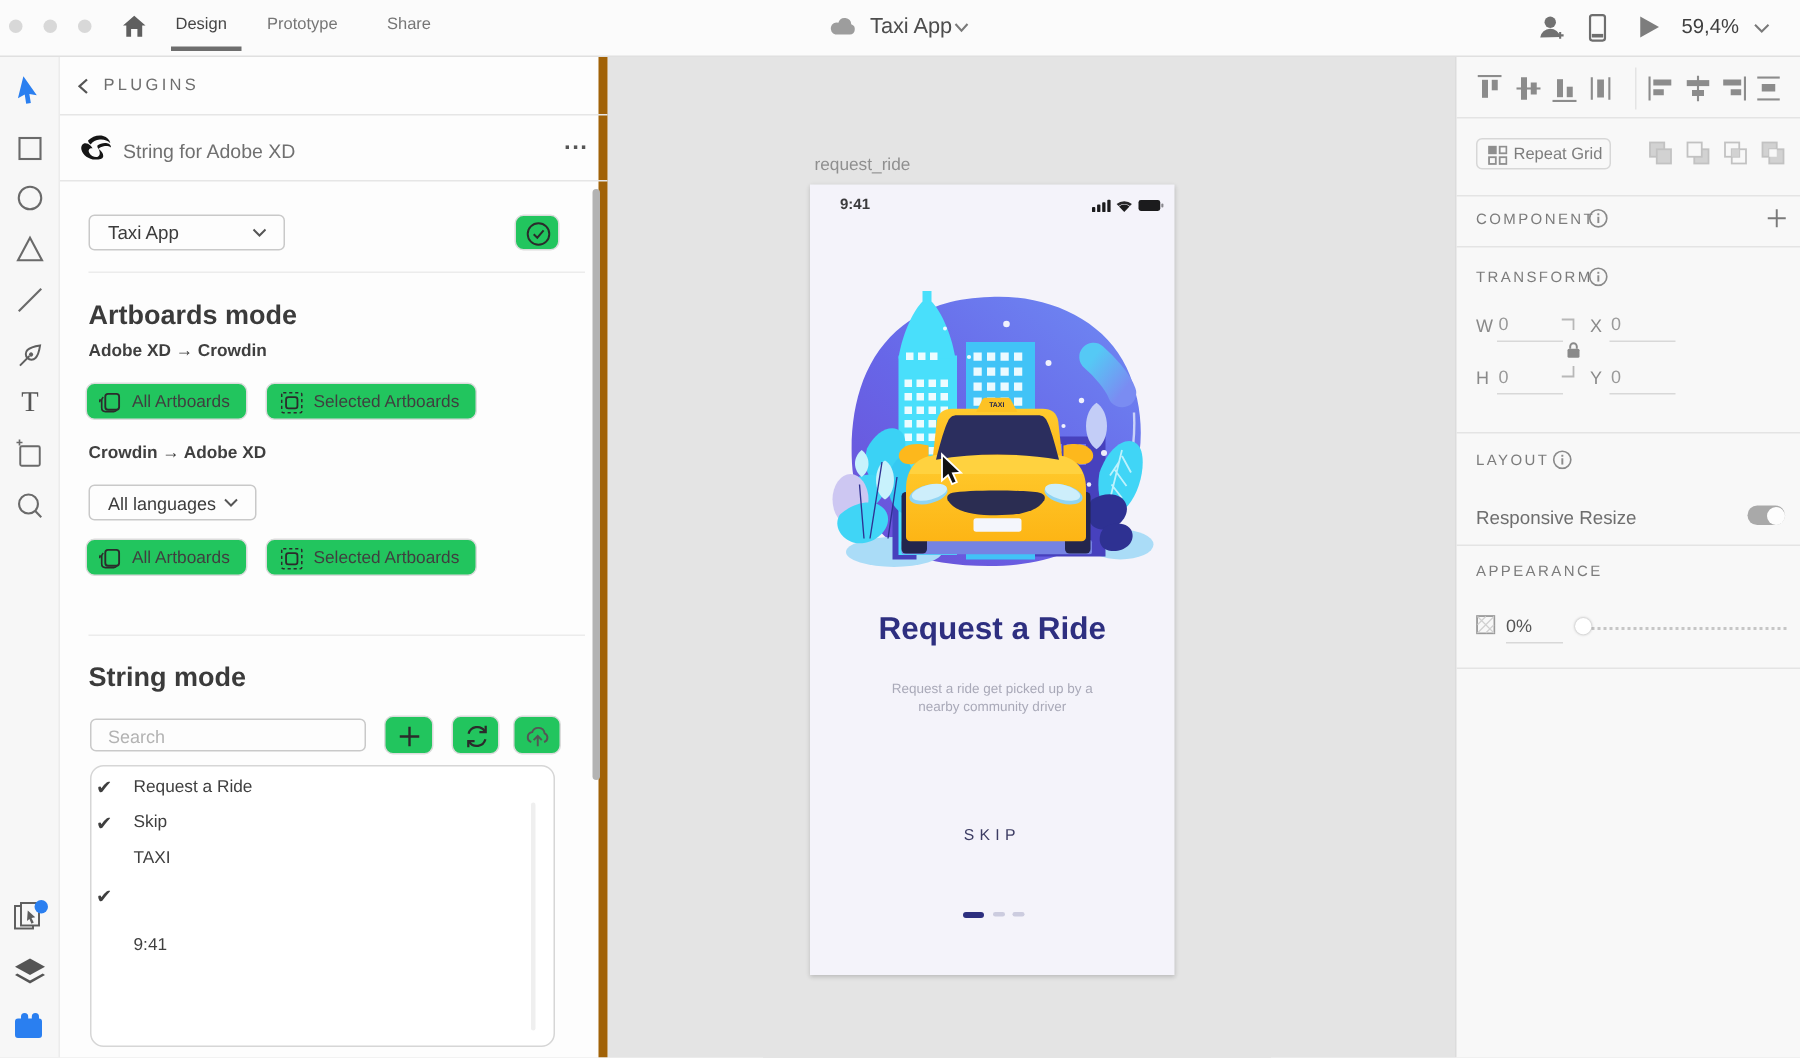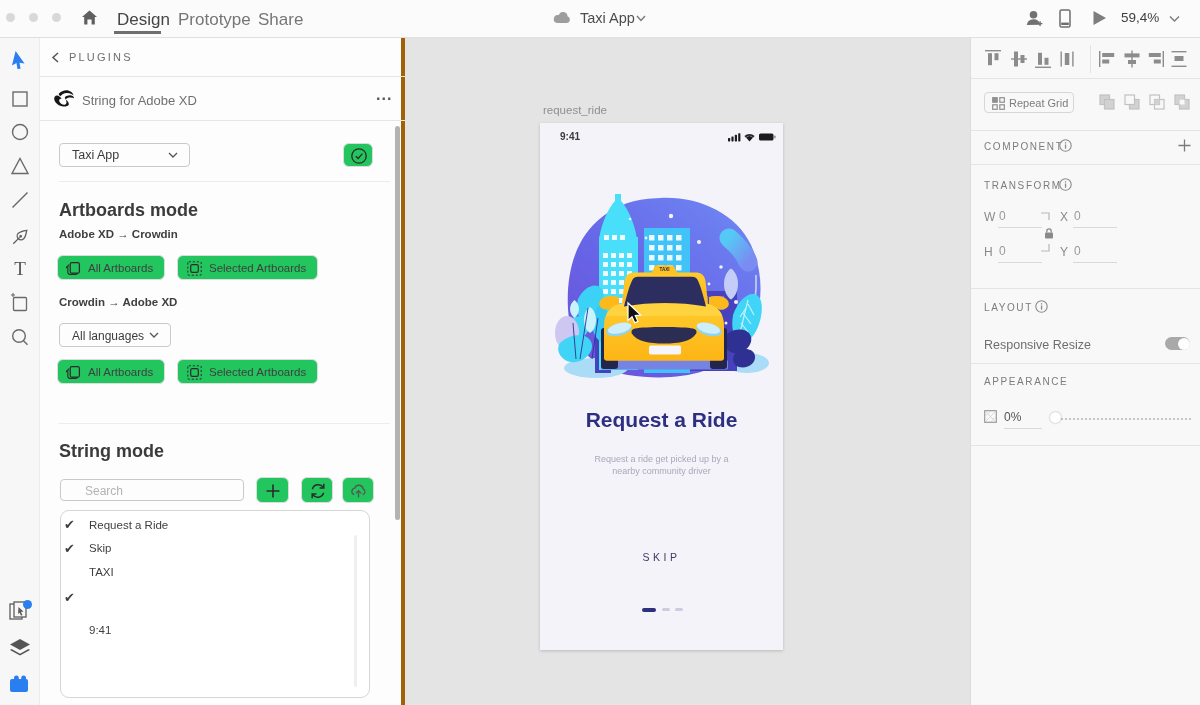--- a/index.html
+++ b/index.html
@@ -2,28 +2,28 @@
 <html><head>
 <meta charset="utf-8">
 <style>
   * { margin:0; padding:0; box-sizing:border-box; }
   html,body { width:1200px; height:705px; overflow:hidden; font-family:"Liberation Sans", sans-serif; }
   .abs { position:absolute; }
   #stage { position:relative; width:1200px; height:705px; background:#e4e4e4; }
   
   #topbar { left:0; top:0; width:1200px; height:38px; background:#fbfbfb; border-bottom:1px solid #e0e0e0; }
   .tl { border-radius:50%; width:9px; height:9px; background:#d8d8d8; top:13px; }
-  .tab { font-size:17px; color:#767676; top:10px; }
+  .tab { font-size:11px; color:#767676; top:10px; }
   .tab.active { color:#454545; }
   #tab-underline { left:114px; top:31px; width:47px; height:3px; background:#6e6e6e; }
   
   #ltools { left:0; top:38px; width:40px; height:667px; background:#f7f7f7; border-right:1px solid #ececec; }
   .tic { left:0; width:40px; height:24px; text-align:center; }
   
-  #ppanel { left:40px; top:38px; width:365px; height:667px; background:#fdfdfd; border-right:4px solid #a16207; }
+  #ppanel { left:40px; top:38px; width:365px; height:667px; background:#fdfdfd; border-right:6px solid #a16207; }
   .hr { position:absolute; height:1px; background:#e6e6e6; }
   .sel { position:absolute; border:1px solid #c9c9c9; border-radius:4px; background:#fdfdfd; font-size:12.5px; color:#3c3c3c; }
   .pbtn { position:absolute; border:1px solid #dcdcdc; border-radius:6px; background:#22c55e; font-size:11.5px; color:#3f3f3f; }
   .blab { position:absolute; font-weight:bold; font-size:11.5px; color:#3f3f3f; }
   .h1 { position:absolute; font-weight:bold; font-size:18px; color:#3b3b3b; }
   
   #canvas { left:406px; top:38px; width:564px; height:667px; background:#e4e4e4; }
   #artboard { left:540px; top:123px; width:243px; height:527px; background:#f4f3fa; box-shadow:0 1px 3px rgba(0,0,0,0.18); }
   
   #rpanel { left:970px; top:38px; width:230px; height:667px; background:#f8f8f8; border-left:1px solid #dcdcdc; }
@@ -191,21 +191,21 @@
           <rect x="3.7" y="3.7" width="7.6" height="7.6" rx="1.6" fill="none" stroke="#2b2b2b" stroke-width="1.2"></rect>
           <rect x="0.8" y="0.8" width="13.4" height="13.4" rx="1" fill="none" stroke="#2b2b2b" stroke-width="1" stroke-dasharray="2.1 1.9"></rect>
         </svg>
       <span style="position:absolute;left:31px;top:6px;">Selected Artboards</span>
     </div>
     <div class="hr" style="left:19px;top:385px;width:331px;background:#ececec;"></div>
 
     <div class="h1" style="left:19px;top:403px;">String mode</div>
 
     <div class="sel" style="left:20px;top:441px;width:184px;height:22px;border-radius:4px;">
-      <span style="position:absolute;left:11px;top:4px;color:#b3b3b3;font-size:12px;margin-left:13px;">Search</span>
+      <span style="position:absolute;left:11px;top:4px;color:#b3b3b3;font-size:12px;">Search</span>
     </div>
     <div class="pbtn" style="left:216px;top:439px;width:33px;height:26px;">
       <svg style="position:absolute;left:8px;top:5px" width="16" height="16" viewBox="0 0 16 16">
           <path d="M8 1.5 V14.5 M1.5 8 H14.5" stroke="#2b2b2b" stroke-width="1.6"></path>
         </svg>
     </div>
     <div class="pbtn" style="left:261px;top:439px;width:32px;height:26px;">
       <svg style="position:absolute;left:7px;top:4px" width="18" height="18" viewBox="0 0 18 18">
         <path d="M3.4 7.2 A6 6 0 0 1 14.2 5.4" fill="none" stroke="#2b2b2b" stroke-width="1.5"></path>
         <path d="M14.6 10.8 A6 6 0 0 1 3.8 12.6" fill="none" stroke="#2b2b2b" stroke-width="1.5"></path>

